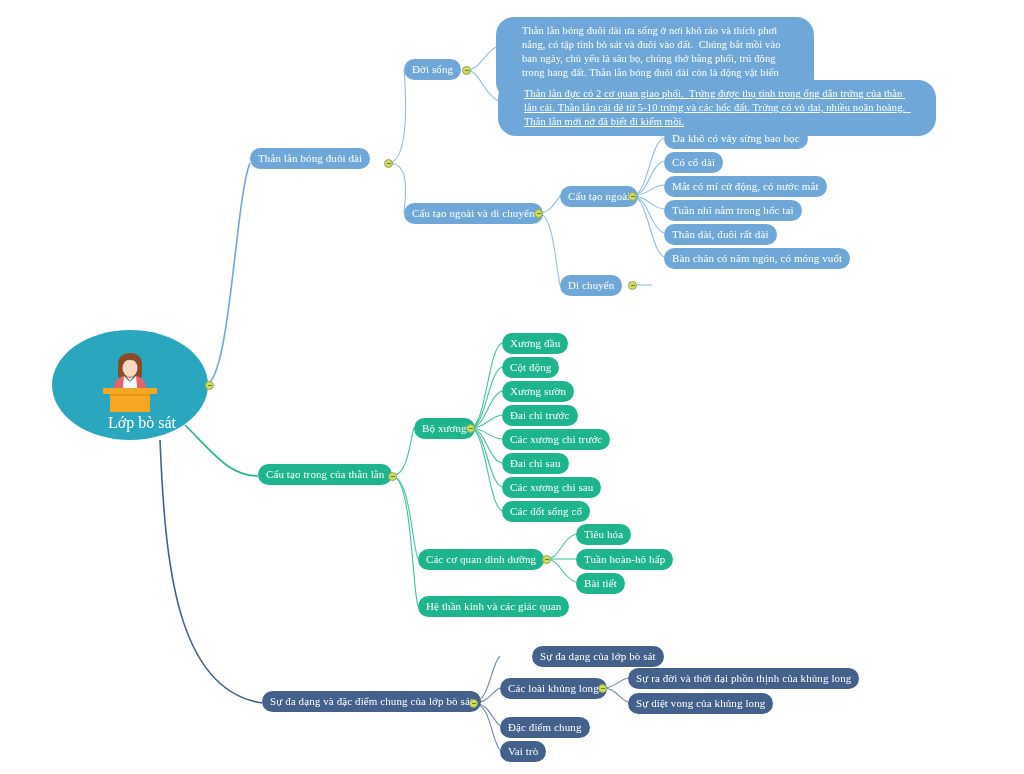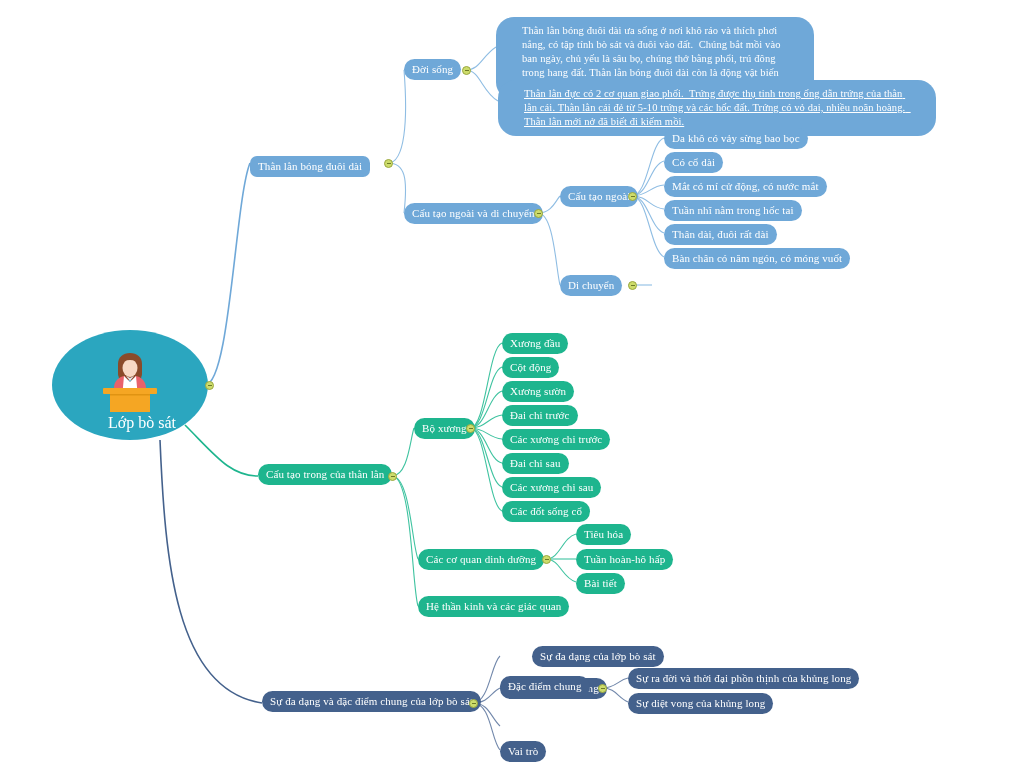--- a/index.html
+++ b/index.html
@@ -146,21 +146,21 @@
 
         <rect x="10" y="38" width="54" height="6" rx="1" fill="#f5a623"></rect>
         <rect x="17" y="44" width="40" height="18" fill="#f5a623"></rect>
         <rect x="17" y="44" width="40" height="1.5" fill="#e09312"></rect>
       </svg>
     </div>
     <div id="center-label">Lớp bò sát</div>
   </div>
   <div class="dot" style="left:205px;top:381px;"></div>
 
-  <div class="node pill c-blue nowrap" style="left:250px;top:156px;border-radius:7px;">Thằn lằn bóng đuôi dài</div>
+  <div class="node pill c-blue nowrap" style="left:250px;top:148px;">Thằn lằn bóng đuôi dài</div>
   <div class="dot" style="left:384px;top:159px;"></div>
 
   <div class="node pill c-blue nowrap" style="left:404px;top:59px;">Đời sống</div>
   <div class="dot" style="left:462px;top:66px;"></div>
 
   <div class="node block c-blue" style="left:496px;top:17px;width:318px;">Thằn lằn bóng đuôi dài ưa sống ở nơi khô ráo và thích phơi nắng, có tập tính bò sát và đuôi vào đất.  Chúng bắt mồi vào ban ngày, chủ yếu là sâu bọ, chúng thở bằng phổi, trú đông trong hang đất. Thằn lằn bóng đuôi dài còn là động vật biến nhiệt.</div>
 
   <div class="node block c-blue" style="left:498px;top:80px;width:438px;text-decoration:underline;">Thằn lằn đực có 2 cơ quan giao phối.  Trứng được thụ tinh trong ống dẫn trứng của thằn lằn cái. Thằn lằn cái đẻ từ 5-10 trứng và các hốc đất. Trứng có vỏ dai, nhiều noãn hoàng.  Thằn lằn mới nở đã biết đi kiếm mồi.</div>
 
   <div class="node pill c-blue nowrap" style="left:404px;top:203px;">Cấu tạo ngoài và di chuyển</div>
@@ -208,16 +208,16 @@
   <div class="dot" style="left:469px;top:699px;"></div>
 
   <div class="node pill c-navy nowrap" style="left:500px;top:646px;margin-left:32px;">Sự đa dạng của lớp bò sát</div>
 
   <div class="node pill c-navy nowrap" style="left:500px;top:678px;">Các loài khủng long</div>
   <div class="dot" style="left:598px;top:684px;"></div>
 
   <div class="node pill c-navy nowrap" style="left:628px;top:668px;">Sự ra đời và thời đại phồn thịnh của khủng long</div>
   <div class="node pill c-navy nowrap" style="left:628px;top:693px;">Sự diệt vong của khủng long</div>
 
-  <div class="node pill c-navy nowrap" style="left:500px;top:676px;">Đặc điểm chung</div>
+  <div class="node pill c-navy nowrap" style="left:500px;top:717px;">Đặc điểm chung</div>
   <div class="node pill c-navy nowrap" style="left:500px;top:741px;">Vai trò</div>
 
 </div>
 
 </body></html>

